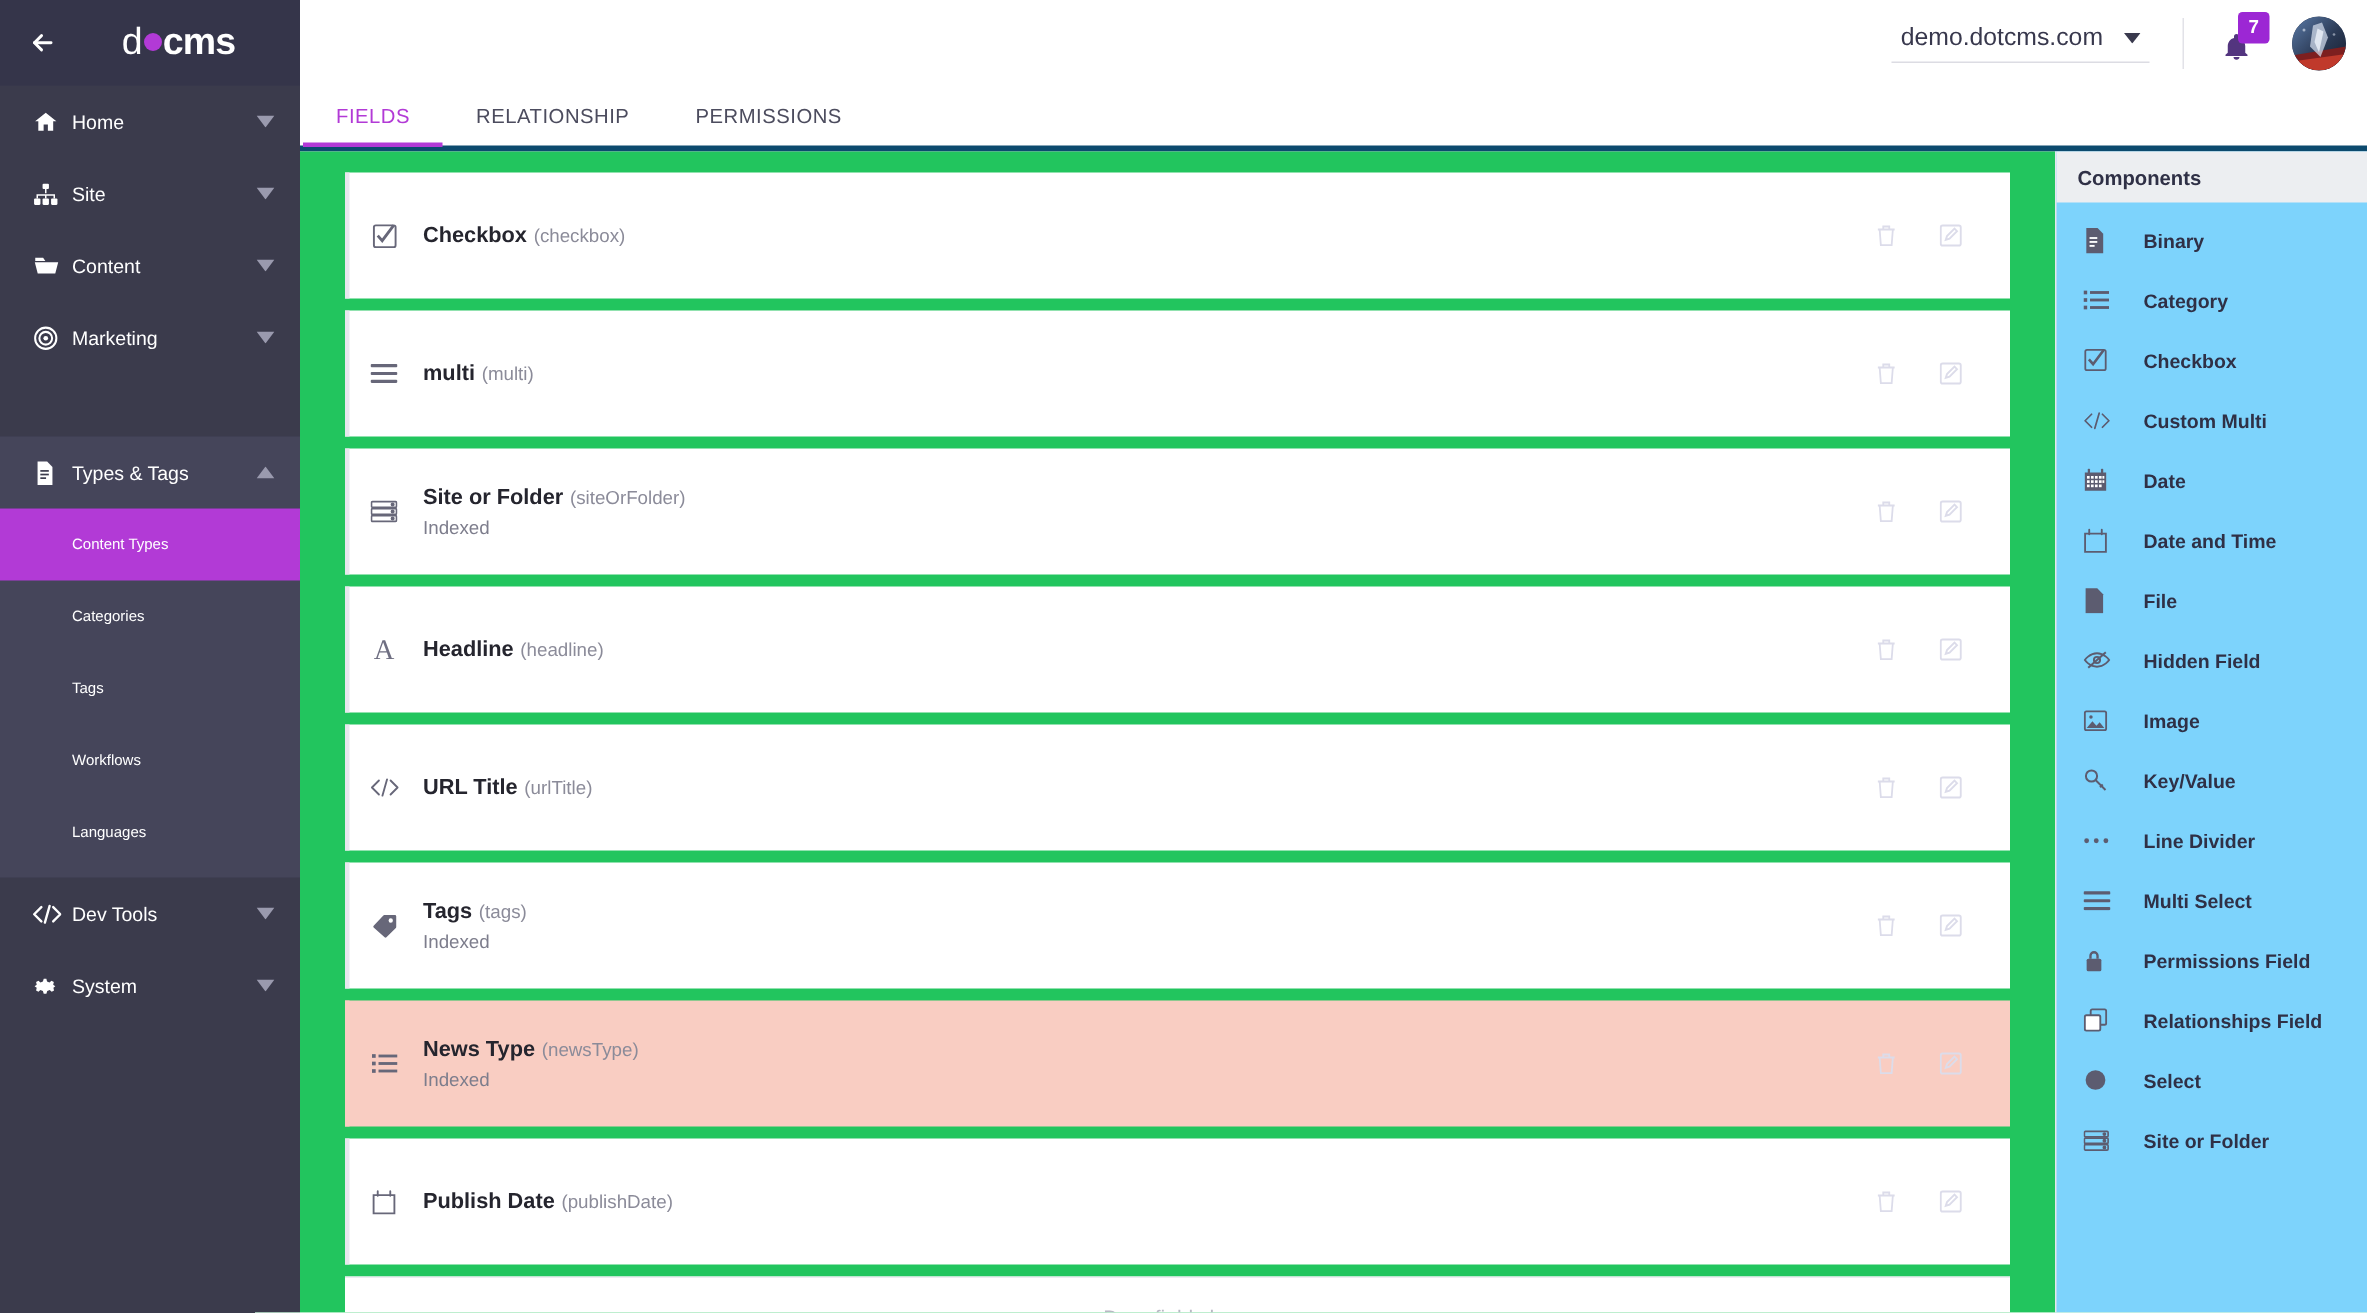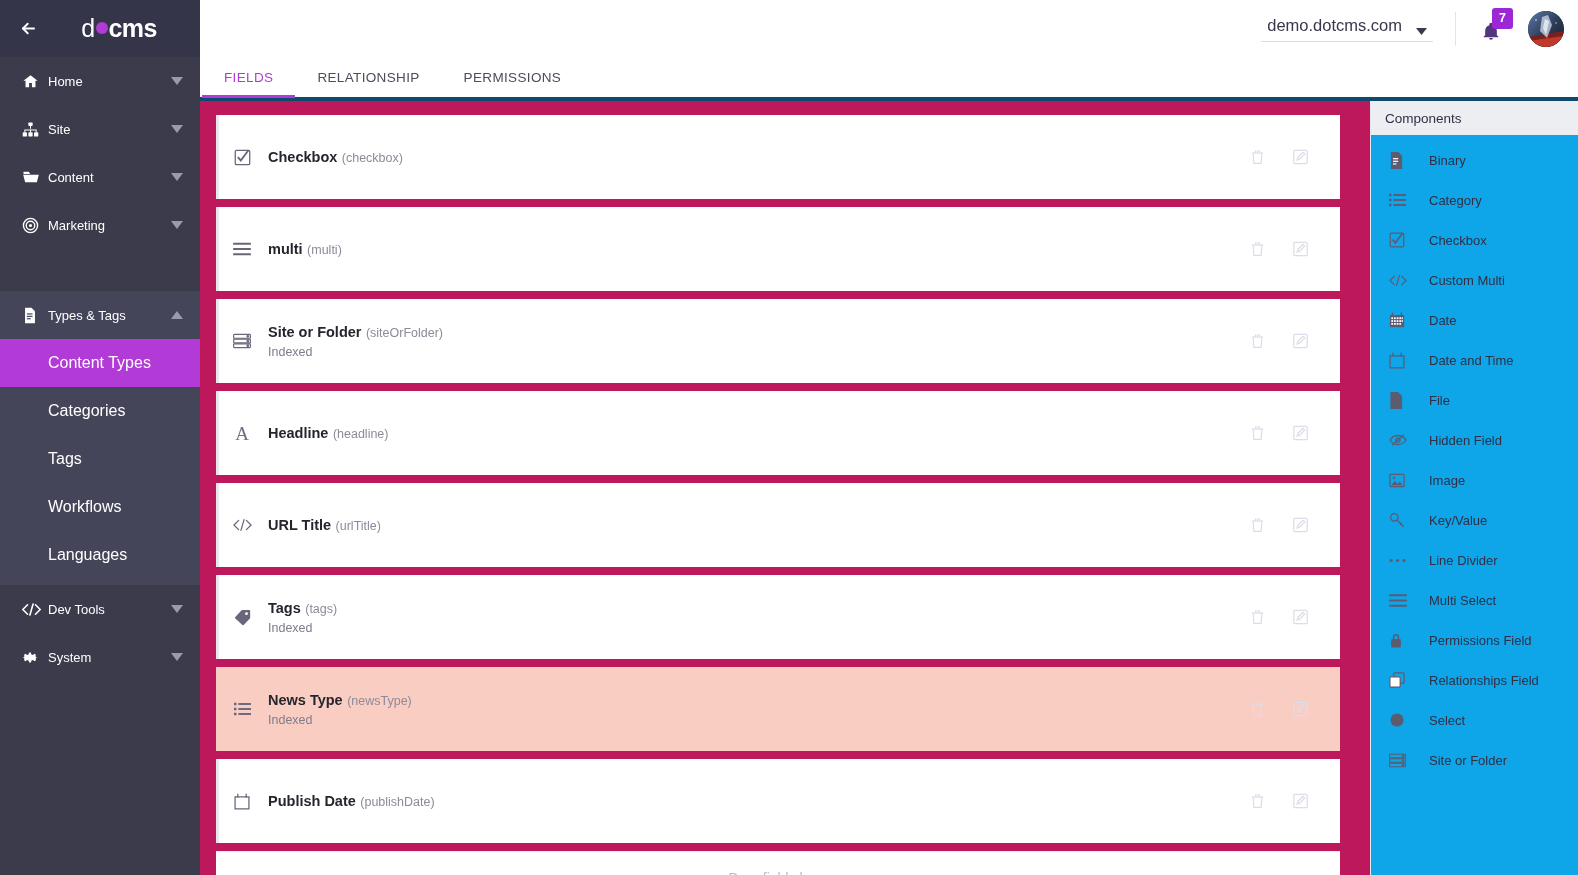--- a/index.html
+++ b/index.html
@@ -49,35 +49,35 @@
   }
   .sb-item .sb-lb { flex: 1; }
   .sb-item .sb-ch {
     width: 14px; height: 14px; color: #9a9aae;
     display: flex; align-items: center; justify-content: center;
   }
   .sb-item.expanded { background: #45455a; margin-top: 42px; }
   .sb-sub { background: #45455a; padding-bottom: 6px; }
   .sb-subitem {
     height: 48px; display: flex; align-items: center;
-    padding-left: 48px; color: #ffffff; font-size: 16px; cursor: pointer;
+    padding-left: 48px; color: #ffffff; font-size: 10px; cursor: pointer;
   }
   .sb-subitem.active { background: #b23ad6; }
 
   
   .main {
     flex: 1; height: 875px; position: relative; background: #ffffff;
     display: flex; flex-direction: column;
   }
   .topbar {
     height: 57px; flex: 0 0 57px; display: flex; align-items: center;
     justify-content: flex-end; background: #ffffff; padding-right: 14px;
   }
   .site-select {
-    display: flex; align-items: flex-end; gap: 14px; cursor: pointer;
+    display: flex; align-items: center; gap: 14px; cursor: pointer;
     border-bottom: 1px solid #dcdce3; padding: 0 6px 6px 6px; margin-right: 22px;
   }
   .site-select .ss-label { font-size: 16.5px; color: #38384d; }
   .site-select .ss-ch { font-size: 9px; color: #3a3a4e; line-height: 16px; }
   .tb-divider { width: 1px; height: 34px; background: #e2e2e8; margin-right: 22px; }
   .bell-wrap { position: relative; width: 34px; height: 34px; margin-right: 16px; cursor: pointer; }
   .bell-ic { position: absolute; left: 3px; top: 9px; color: #53357f; }
   .bell-badge {
     position: absolute; left: 14px; top: -4px;
     min-width: 21px; height: 21px; border-radius: 3px;
@@ -101,21 +101,21 @@
     cursor: pointer; position: relative;
   }
   .tab.active { color: #b23ad6; }
   .tab.active::after {
     content: ""; position: absolute; left: 0; right: 0; bottom: -1px;
     height: 3px; background: #b23ad6;
   }
 
   .workarea { flex: 1; display: flex; min-height: 0; position: relative; }
   .fields-pane {
-    flex: 1; background: #be185d; padding: 14px 30px 0 16px;
+    flex: 1; background: #22c55e; padding: 14px 30px 0 30px;
     overflow: hidden;
   }
   .field-row {
     position: relative; height: 84px; background: #ffffff;
     display: flex; align-items: center;
     margin-bottom: 8px; cursor: pointer;
   }
   .field-row .fr-bar {
     position: absolute; left: 0; top: 0; bottom: 0; width: 3px;
     background: #e7e7ee;
@@ -135,22 +135,22 @@
 
   .dropzone {
     height: 54px; background: #fff; border-top: 1px solid #ececf1;
     border-bottom: 1px solid #ececf1;
     display: flex; align-items: center; justify-content: center;
     font-size: 14px; color: #b8b8c4;
   }
 
   
   .comp-pane {
-    width: 208px; flex: 0 0 208px; background: #0ea5e9;
-    border-left: 1px solid #e6e6ec; display: flex; flex-direction: column;
+    width: 208px; flex: 0 0 208px; background: #7dd3fc;
+    border-left: 1px solid #e6e6ec; display: flex; flex-direction: column; font-weight: bold;
   }
   .comp-header {
     height: 34px; flex: 0 0 34px; background: #eceef1;
     display: flex; align-items: center; padding-left: 14px;
     font-size: 13.5px; color: #2f3046;
   }
   .comp-list { flex: 1; padding-top: 5px; overflow: hidden; }
   .comp-item {
     height: 40px; display: flex; align-items: center; cursor: pointer;
     padding-left: 18px;

